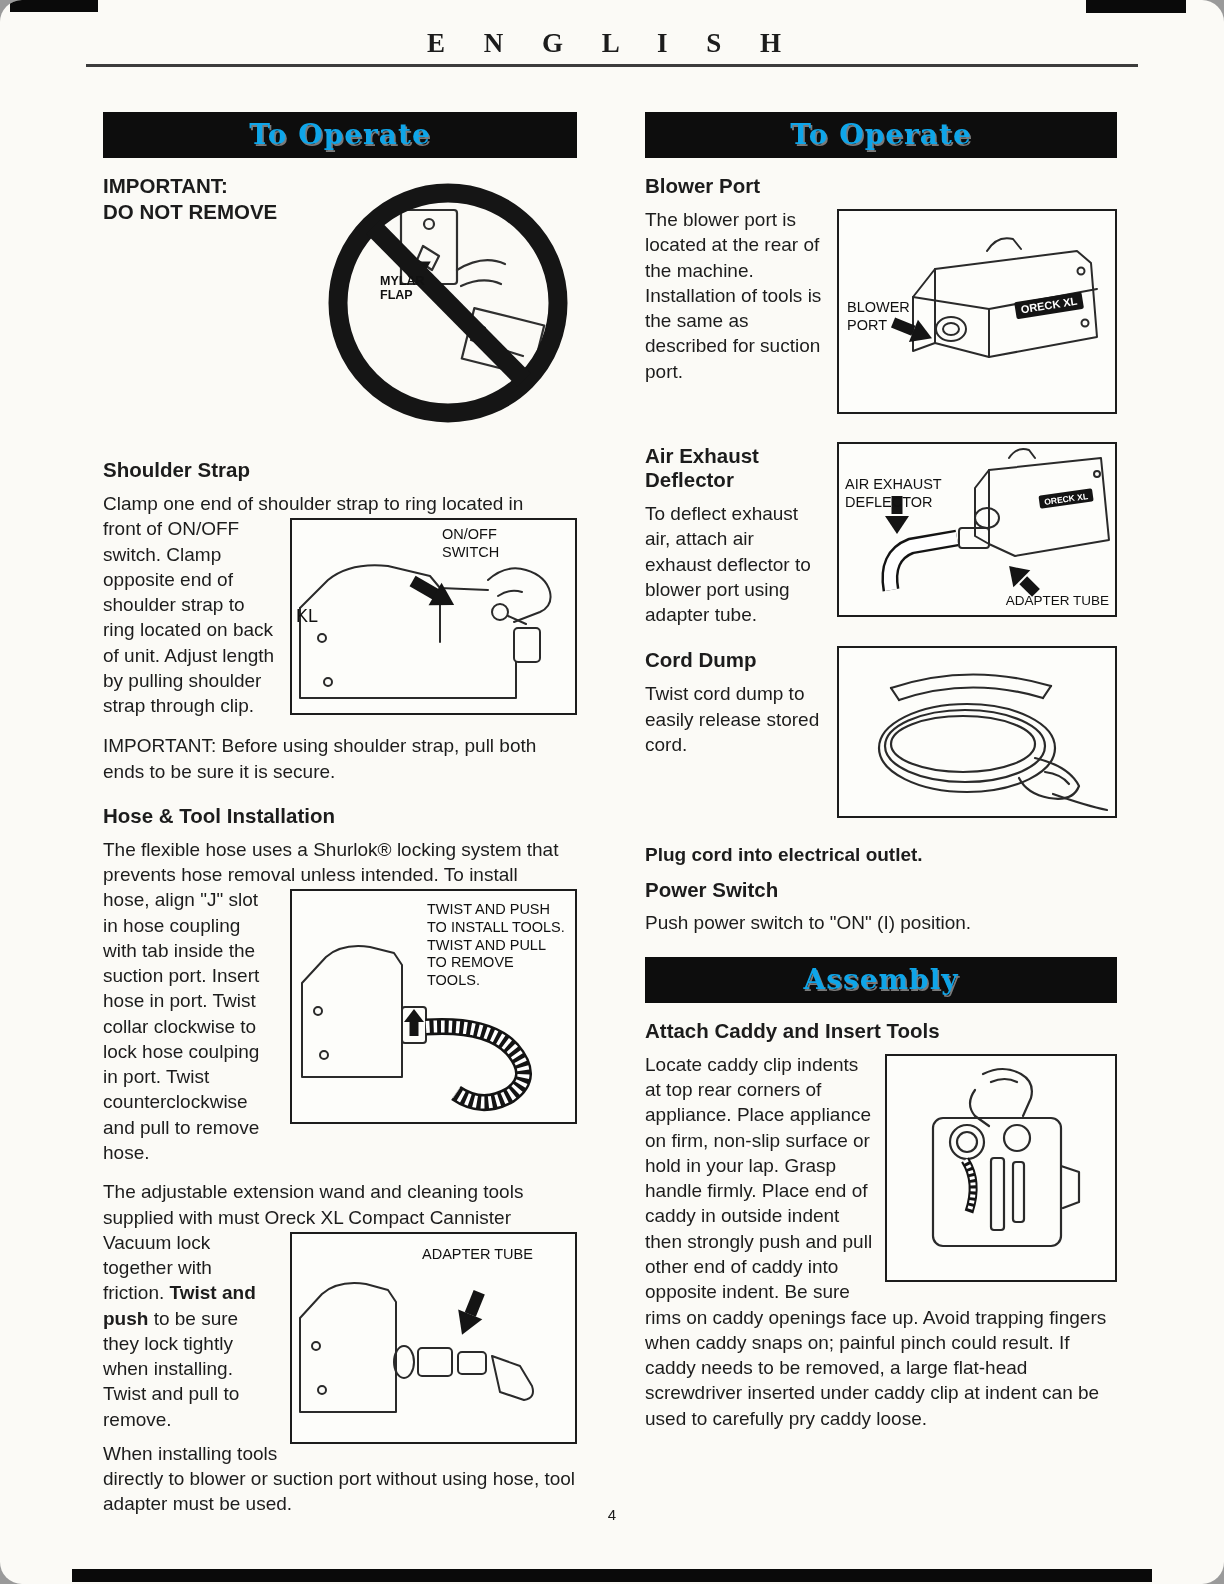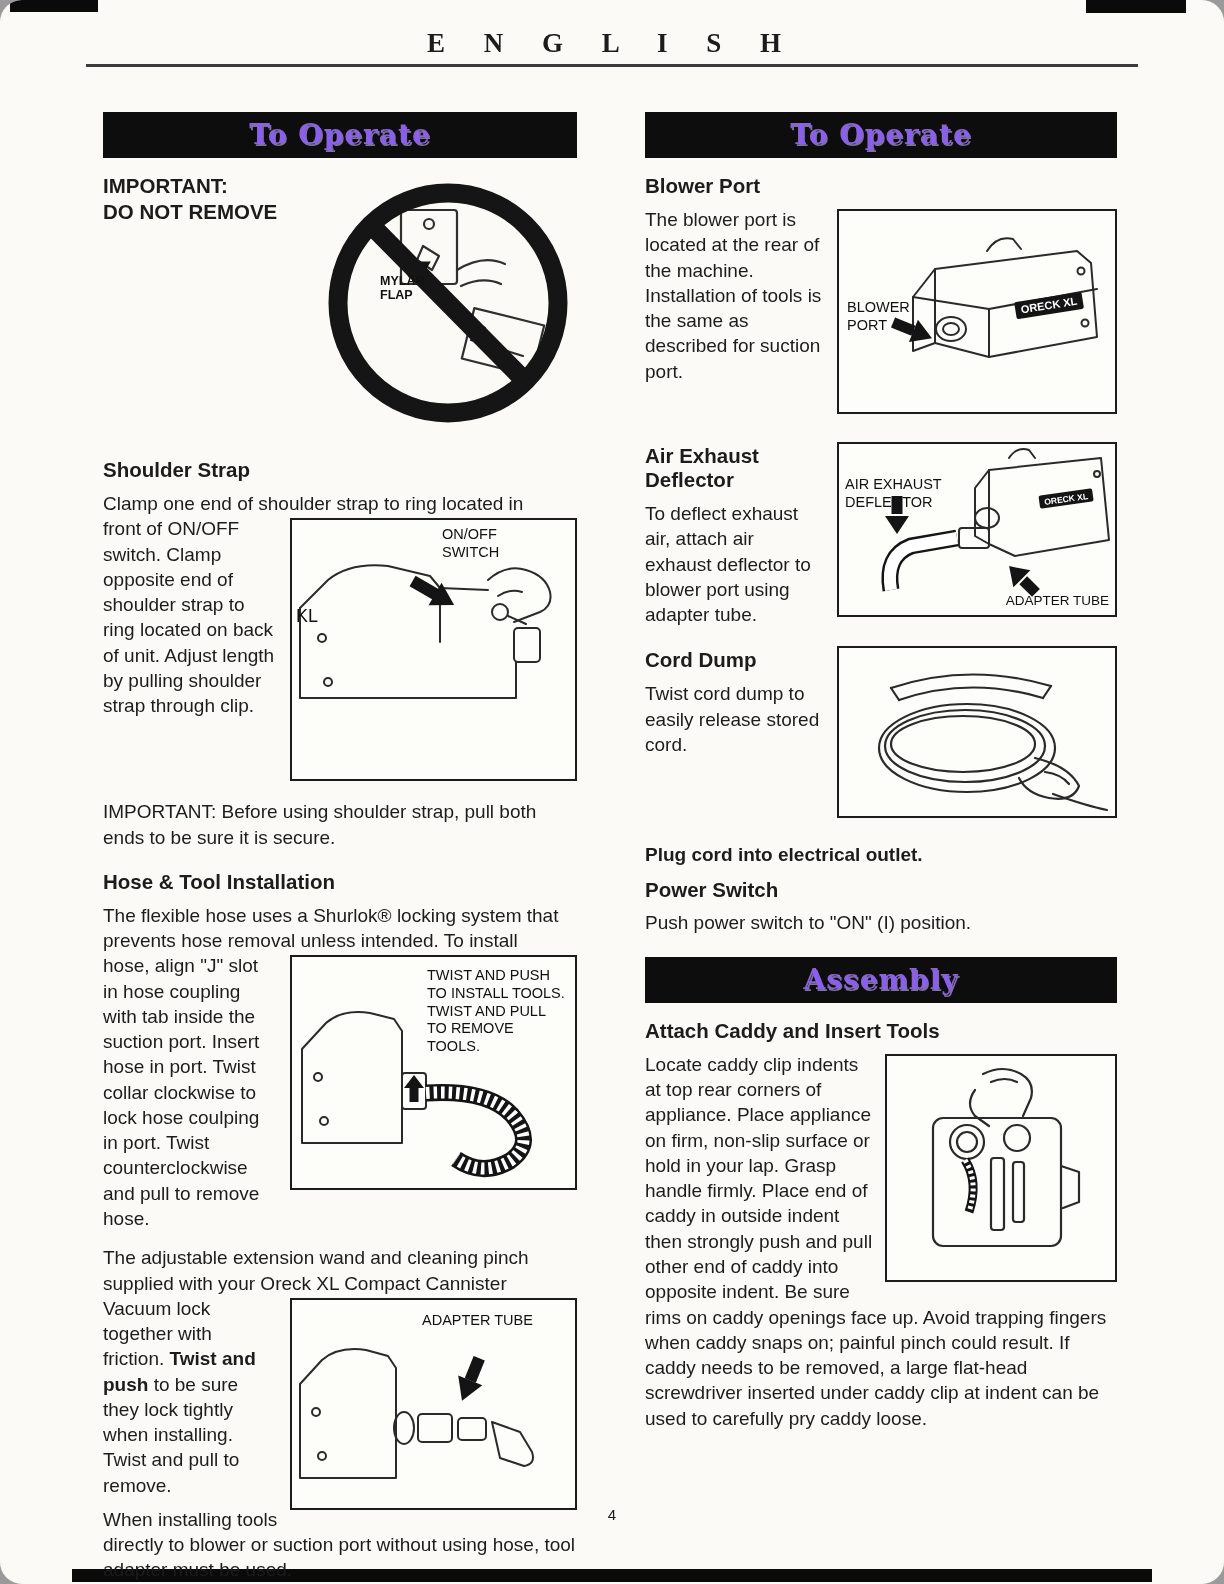--- a/index.html
+++ b/index.html
@@ -20,21 +20,21 @@
     font-weight: bold; font-size: 27px; letter-spacing: 16px;
   }
   .header-rule { position: absolute; top: 64px; left: 86px; width: 1052px; height: 3px; background: #3c3c3c; }
   .page-number { position: absolute; top: 1506px; left: 0; width: 100%; text-align: center; font-size: 15px; }
 
   .col { position: absolute; top: 112px; }
   .col-left  { left: 103px; width: 474px; }
   .col-right { left: 645px; width: 472px; }
 
   .banner {
-    height: 46px; line-height: 46px; background: #0d0d0d; color: #8b5cf6;
+    height: 46px; line-height: 46px; background: #0d0d0d; color: #0ea5e9;
     text-align: center; font-family: "DejaVu Serif", serif; font-weight: bold;
     font-size: 28px; letter-spacing: 1px; text-shadow: 1.5px 1.5px 0 #7a7a7a;
     margin-bottom: 16px;
   }
   .banner.assembly { margin-top: 22px; }
 
   .h2 { font-size: 20.5px; font-weight: bold; margin: 20px 0 9px; }
   .h2.tight { margin: 0 0 2px; }
   .h2.insec { margin-top: 2px; }
   .body { font-size: 19px; line-height: 1.33; }
@@ -95,21 +95,21 @@
         <div class="figlabel small-bold" style="left:32px;top:100px;width:52px;margin-left:29px;">MYLAR FLAP</div>
       </div>
       <div class="h2 tight">IMPORTANT:</div>
       <div class="h2 tight">DO NOT REMOVE</div>
     </section>
 
     <section>
       <div class="h2">Shoulder Strap</div>
       <p class="body intro">Clamp one end of shoulder strap to ring located in</p>
       <div class="flow">
-        <div class="figbox" style="width:287px;height:263px">
+        <div class="figbox" style="width:287px;height:197px">
           <svg viewBox="0 0 283 201" width="283" height="201">
             <g stroke="#2a2a2a" stroke-width="2" fill="none" stroke-linecap="round" stroke-linejoin="round">
               <path d="M8 88 L36 60 Q58 42 96 46 L138 56 L148 68 L196 70"></path>
               <path d="M8 88 L8 178 L224 178 L224 142"></path>
               <circle cx="30" cy="118" r="4"></circle>
               <circle cx="36" cy="162" r="4"></circle>
               <path d="M148 68 L148 122"></path>
               <rect x="222" y="108" width="26" height="34" rx="4"></rect>
               <circle cx="208" cy="92" r="8"></circle>
               <path d="M196 60 q18 -16 38 -10 q20 6 24 22 q3 14 -10 20 l-26 10"></path>
@@ -148,21 +148,21 @@
             <path d="M134 136 Q196 132 220 158 Q244 186 218 204 Q190 220 164 202" stroke="#141414" stroke-width="17" fill="none"></path>
             <path d="M134 136 Q196 132 220 158 Q244 186 218 204 Q190 220 164 202" stroke="#ffffff" stroke-width="12" fill="none" stroke-dasharray="3.5 4"></path>
           </svg>
           <div class="figlabel" style="right:8px;top:10px;width:140px;">TWIST AND PUSH TO INSTALL TOOLS. TWIST AND PULL TO REMOVE TOOLS.</div>
         </div>
         <p class="body">hose, align "J" slot in hose coupling with tab inside the suction port. Insert hose in port. Twist collar clockwise to lock hose coulping in port. Twist counterclockwise and pull to remove hose.</p>
       </div>
     </section>
 
     <section style="margin-top:14px;">
-      <p class="body intro">The adjustable extension wand and cleaning pinch supplied with your Oreck XL Compact Cannister</p>
+      <p class="body intro">The adjustable extension wand and cleaning tools supplied with must Oreck XL Compact Cannister</p>
       <div class="flow">
         <div class="figbox" style="width:287px;height:212px">
           <svg viewBox="0 0 283 208" width="283" height="208">
             <g stroke="#2a2a2a" stroke-width="2" fill="none" stroke-linecap="round" stroke-linejoin="round">
               <path d="M8 84 L30 60 Q46 46 74 50 L96 56 L104 68 L104 178 L8 178 Z"></path>
               <circle cx="24" cy="112" r="4"></circle>
               <circle cx="30" cy="156" r="4"></circle>
               <ellipse cx="112" cy="128" rx="10" ry="16"></ellipse>
               <rect x="126" y="114" width="34" height="28" rx="4"></rect>
               <rect x="166" y="118" width="28" height="22" rx="4"></rect>

